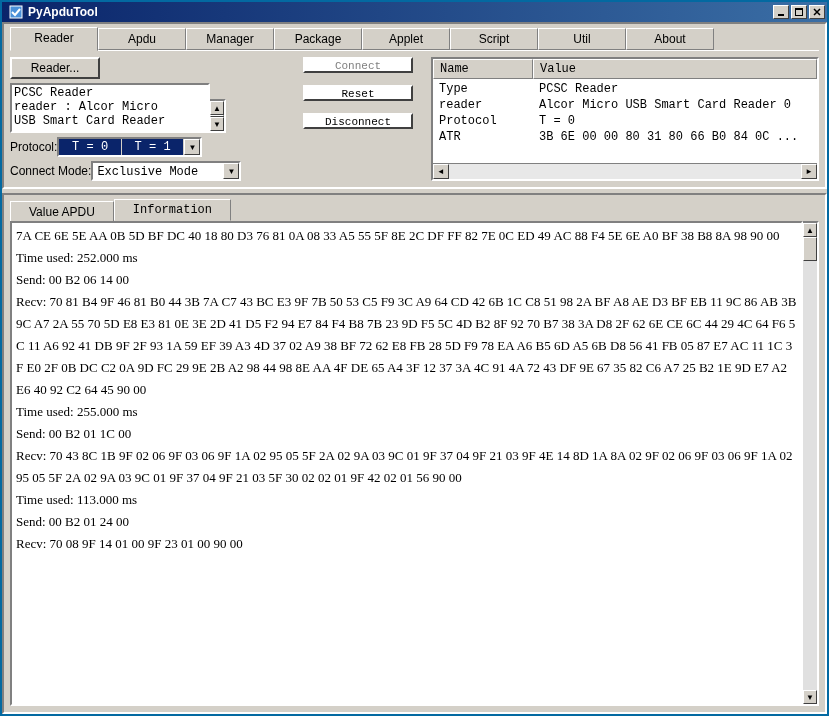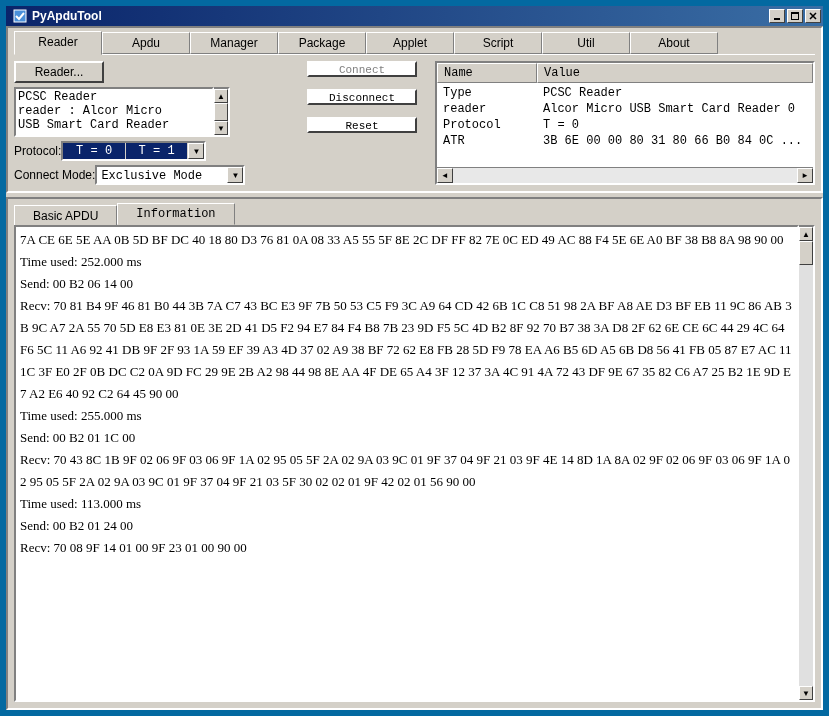--- a/index.html
+++ b/index.html
@@ -8,21 +8,21 @@
   font-family: "SimSun", "MS Sans Serif", sans-serif;
   font-size: 12px;
   background: #d4d0c8;
   width: 829px;
   height: 716px;
   overflow: hidden;
 }
 .window {
   width: 829px;
   height: 716px;
-  border: 6px solid #0369a1;
+  border: 2px solid #0369a1;
   background: #d4d0c8;
   display: flex;
   flex-direction: column;
 }
 .titlebar {
   background: linear-gradient(to right, #0a246a, #3a6ea5);
   color: white;
   height: 20px;
   display: flex;
   align-items: center;
@@ -120,20 +120,21 @@
   font-family: "Courier New", monospace;
   font-size: 12px;
   padding: 1px 2px;
   line-height: 14px;
   white-space: pre;
   overflow: hidden;
   position: relative;
 }
 .listbox-wrap {
   display: flex;
+  align-items: flex-end;
 }
 .vscroll {
   width: 16px;
   background: #d4d0c8;
   border: 2px solid;
   border-color: #808080 #fff #fff #808080;
   border-left: none;
   display: flex;
   flex-direction: column;
 }
@@ -387,22 +388,22 @@
             <span class="label">Connect Mode:</span>
             <div class="combo">
               <div class="combo-text">Exclusive Mode</div>
               <div class="proto-dd">▼</div>
             </div>
           </div>
         </div>
 
         <div class="mid-col">
           <button class="btn disabled">Connect</button>
+          <button class="btn">Reset</button>
           <button class="btn">Disconnect</button>
-          <button class="btn">Reset</button>
         </div>
 
         <div class="right-col">
           <div class="info-table">
             <div class="info-header">
               <div class="info-hcell name">Name</div>
               <div class="info-hcell value">Value</div>
             </div>
             <div class="info-body">
               <div class="info-row">
@@ -427,21 +428,21 @@
               <div class="htrack"></div>
               <div class="hbtn">►</div>
             </div>
           </div>
         </div>
       </div>
     </div>
 
     <div class="panel lower-panel">
       <div class="lowertabs">
-        <div class="ltab inactive">Basic APDU</div>
+        <div class="ltab inactive">Value APDU</div>
         <div class="ltab active">Information</div>
       </div>
       <div class="log-wrap">
         <div class="log"><span>7A CE 6E 5E AA 0B 5D BF DC 40 18 80 D3 76 81 0A 08 33 A5 55 5F 8E 2C DF FF 82 7E 0C ED 49 AC 88 F4 5E 6E A0 BF 38 B8 8A 98 90 00</span>
 <span>Time used: 252.000 ms</span>
 <span>Send: 00 B2 06 14 00</span>
 <span>Recv: 70 81 B4 9F 46 81 B0 44 3B 7A C7 43 BC E3 9F 7B 50 53 C5 F9 3C A9 64 CD 42 6B 1C C8 51 98 2A BF A8 AE D3 BF EB 11 9C 86 AB 3B 9C A7 2A 55 70 5D E8 E3 81 0E 3E 2D 41 D5 F2 94 E7 84 F4 B8 7B 23 9D F5 5C 4D B2 8F 92 70 B7 38 3A D8 2F 62 6E CE 6C 44 29 4C 64 F6 5C 11 A6 92 41 DB 9F 2F 93 1A 59 EF 39 A3 4D 37 02 A9 38 BF 72 62 E8 FB 28 5D F9 78 EA A6 B5 6D A5 6B D8 56 41 FB 05 87 E7 AC 11 1C 3F E0 2F 0B DC C2 0A 9D FC 29 9E 2B A2 98 44 98 8E AA 4F DE 65 A4 3F 12 37 3A 4C 91 4A 72 43 DF 9E 67 35 82 C6 A7 25 B2 1E 9D E7 A2 E6 40 92 C2 64 45 90 00</span>
 <span>Time used: 255.000 ms</span>
 <span>Send: 00 B2 01 1C 00</span>
 <span>Recv: 70 43 8C 1B 9F 02 06 9F 03 06 9F 1A 02 95 05 5F 2A 02 9A 03 9C 01 9F 37 04 9F 21 03 9F 4E 14 8D 1A 8A 02 9F 02 06 9F 03 06 9F 1A 02 95 05 5F 2A 02 9A 03 9C 01 9F 37 04 9F 21 03 5F 30 02 02 01 9F 42 02 01 56 90 00</span>

